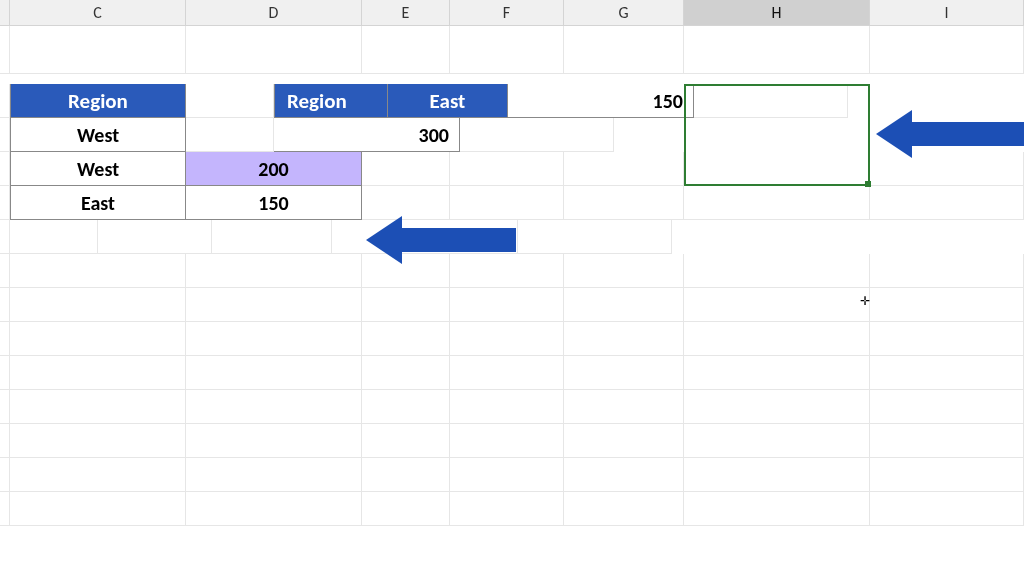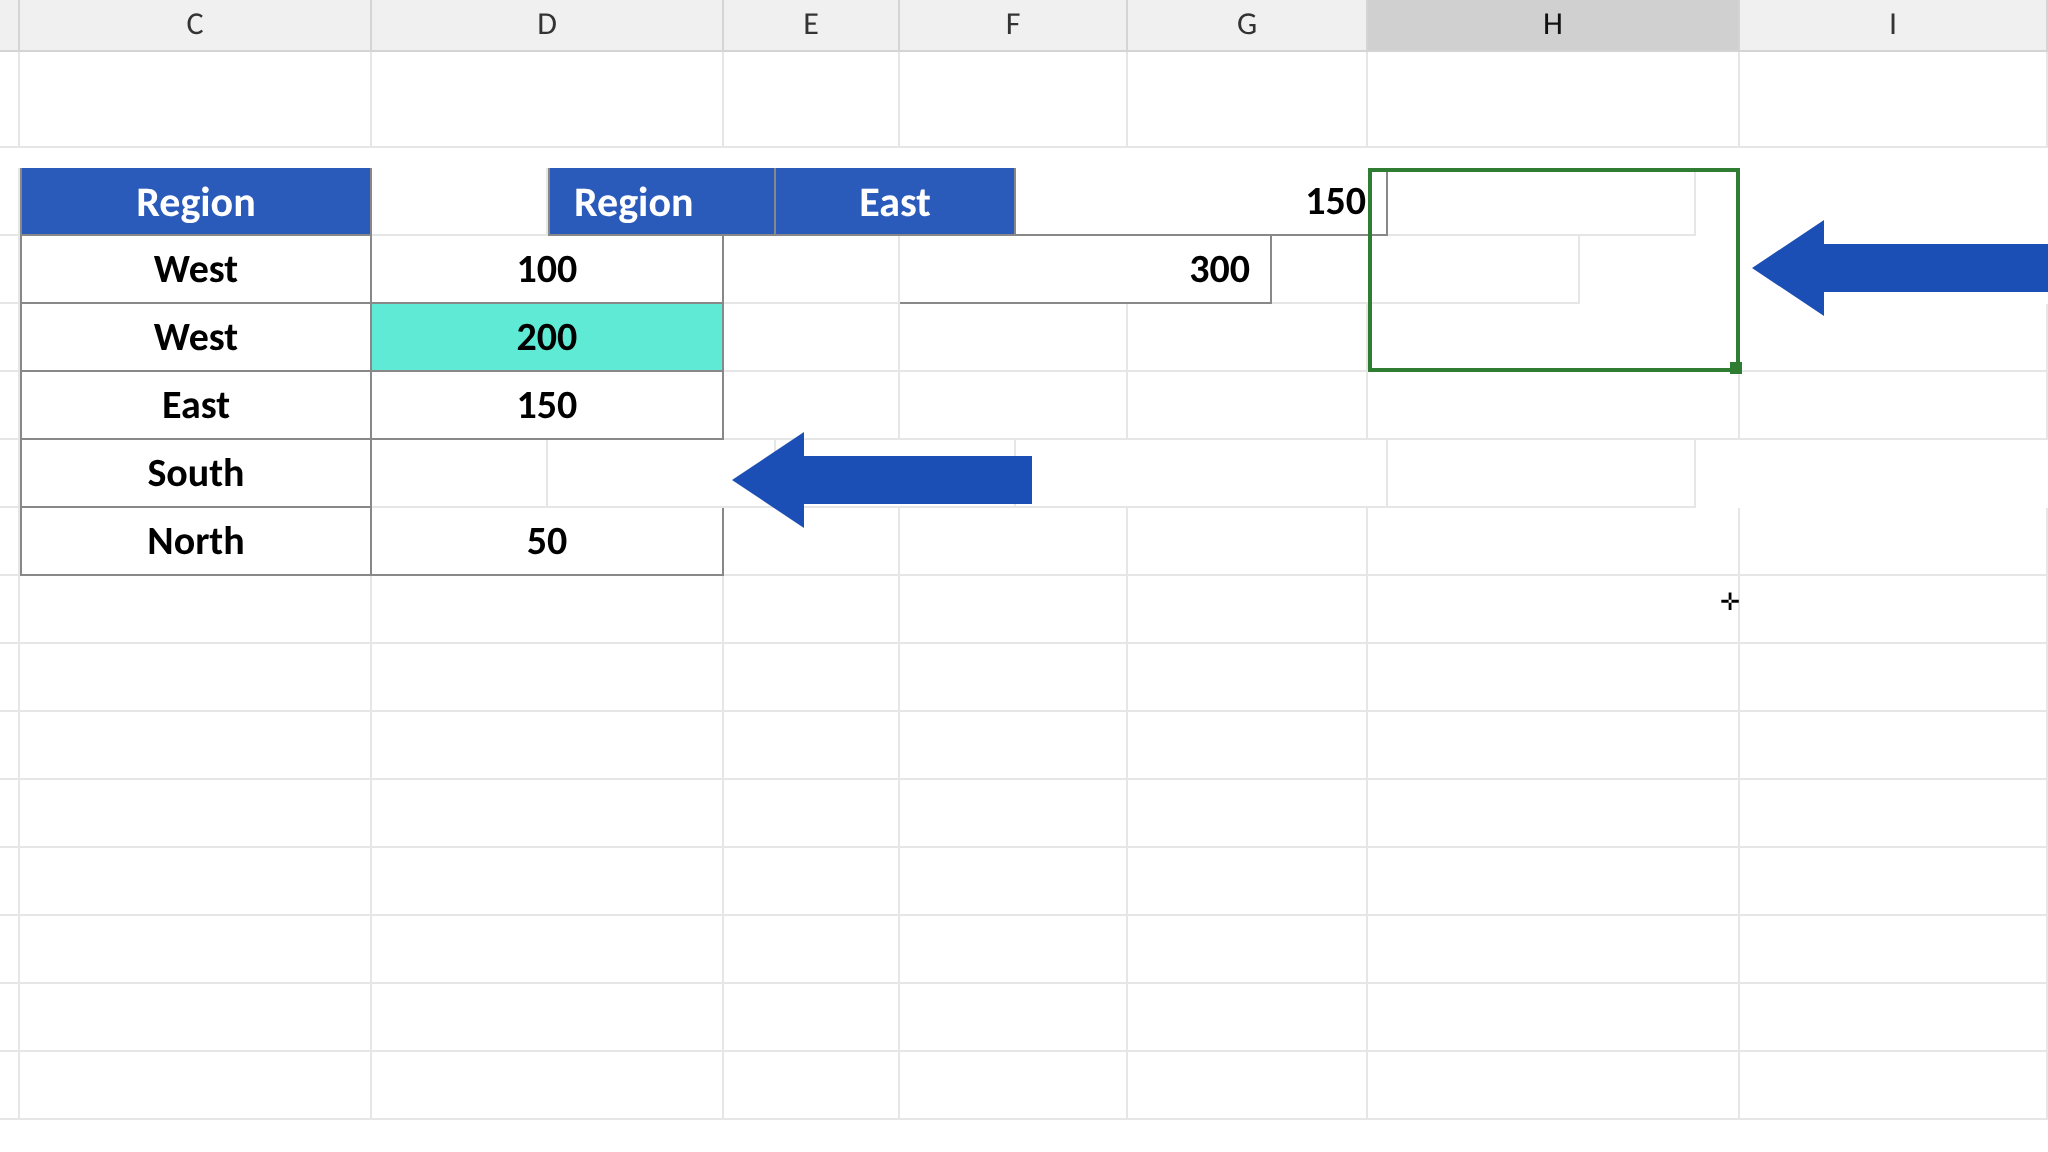--- a/index.html
+++ b/index.html
@@ -62,21 +62,21 @@
       font-size: 21px;
     }
     .header-cell.left { justify-content: flex-start; padding-left: 12px; }
     .data-cell-border {
       border-right: 1px solid #888;
       border-bottom: 1px solid #888;
     }
     .data-cell-border-left {
       border-left: 1px solid #888;
     }
-    .yellow-bg { background: #5eead4; }
+    .yellow-bg { background: #c4b5fd; }
     
     .wB { width: 10px; }
     .wC { width: 176px; }
     .wD { width: 176px; }
     .wE { width: 88px; }
     .wF { width: 114px; }
     .wG { width: 120px; }
     .wH { width: 186px; }
     .wI { width: 154px; }
     
@@ -151,21 +151,20 @@
       <div class="cell wE"></div>
       <div class="cell wF header-cell left data-cell-border data-cell-border-left">Region</div>
       <div class="cell wG header-cell data-cell-border">East</div>
       <div class="cell wH right data-cell-border">150</div>
       <div class="cell wI"></div>
     </div>
 
     <div class="row">
       <div class="cell wB"></div>
       <div class="cell wC data-cell-border data-cell-border-left">West</div>
-      <div class="cell wD data-cell-border">100</div>
       <div class="cell wE"></div>
       <div class="cell wH right data-cell-border">300</div>
       <div class="cell wI"></div>
     </div>
 
     <div class="row">
       <div class="cell wB"></div>
       <div class="cell wC data-cell-border data-cell-border-left">West</div>
       <div class="cell wD data-cell-border yellow-bg">200</div>
       <div class="cell wE"></div>
@@ -181,38 +180,27 @@
       <div class="cell wD data-cell-border">150</div>
       <div class="cell wE"></div>
       <div class="cell wF"></div>
       <div class="cell wG"></div>
       <div class="cell wH"></div>
       <div class="cell wI"></div>
     </div>
 
     <div class="row">
       <div class="cell wB"></div>
-      <div class="cell wC data-cell-border data-cell-border-left">South</div>
-      <div class="cell wE"></div>
-      <div class="cell wF"></div>
-      <div class="cell wG"></div>
-      <div class="cell wH"></div>
-      <div class="cell wI"></div>
-    </div>
-
-    <div class="row">
-      <div class="cell wB"></div>
-      <div class="cell wC data-cell-border data-cell-border-left">North</div>
-      <div class="cell wD data-cell-border">50</div>
-      <div class="cell wE"></div>
-      <div class="cell wF"></div>
-      <div class="cell wG"></div>
-      <div class="cell wH"></div>
-      <div class="cell wI"></div>
-    </div>
+      <div class="cell wE"></div>
+      <div class="cell wF"></div>
+      <div class="cell wG"></div>
+      <div class="cell wH"></div>
+      <div class="cell wI"></div>
+    </div>
+
 
     <div class="row">
       <div class="cell wB"></div>
       <div class="cell wC"></div>
       <div class="cell wD"></div>
       <div class="cell wE"></div>
       <div class="cell wF"></div>
       <div class="cell wG"></div>
       <div class="cell wH"></div>
       <div class="cell wI"></div>

